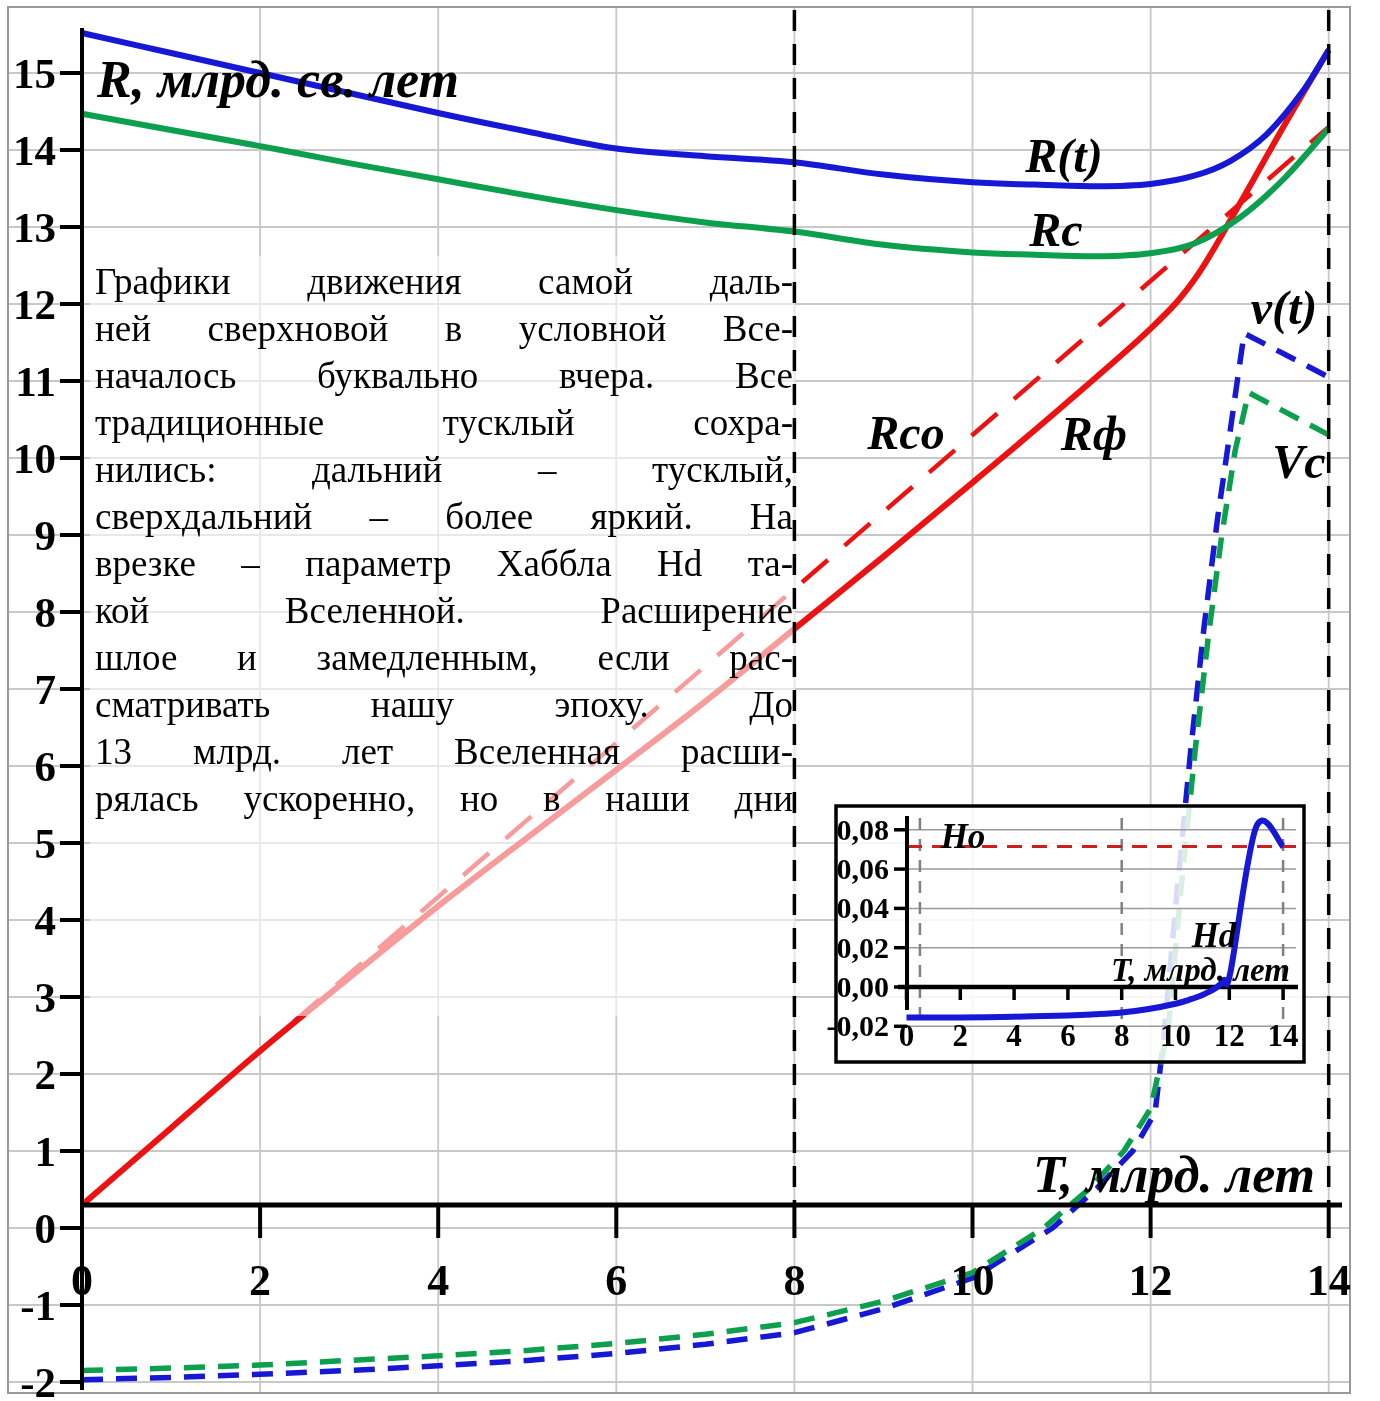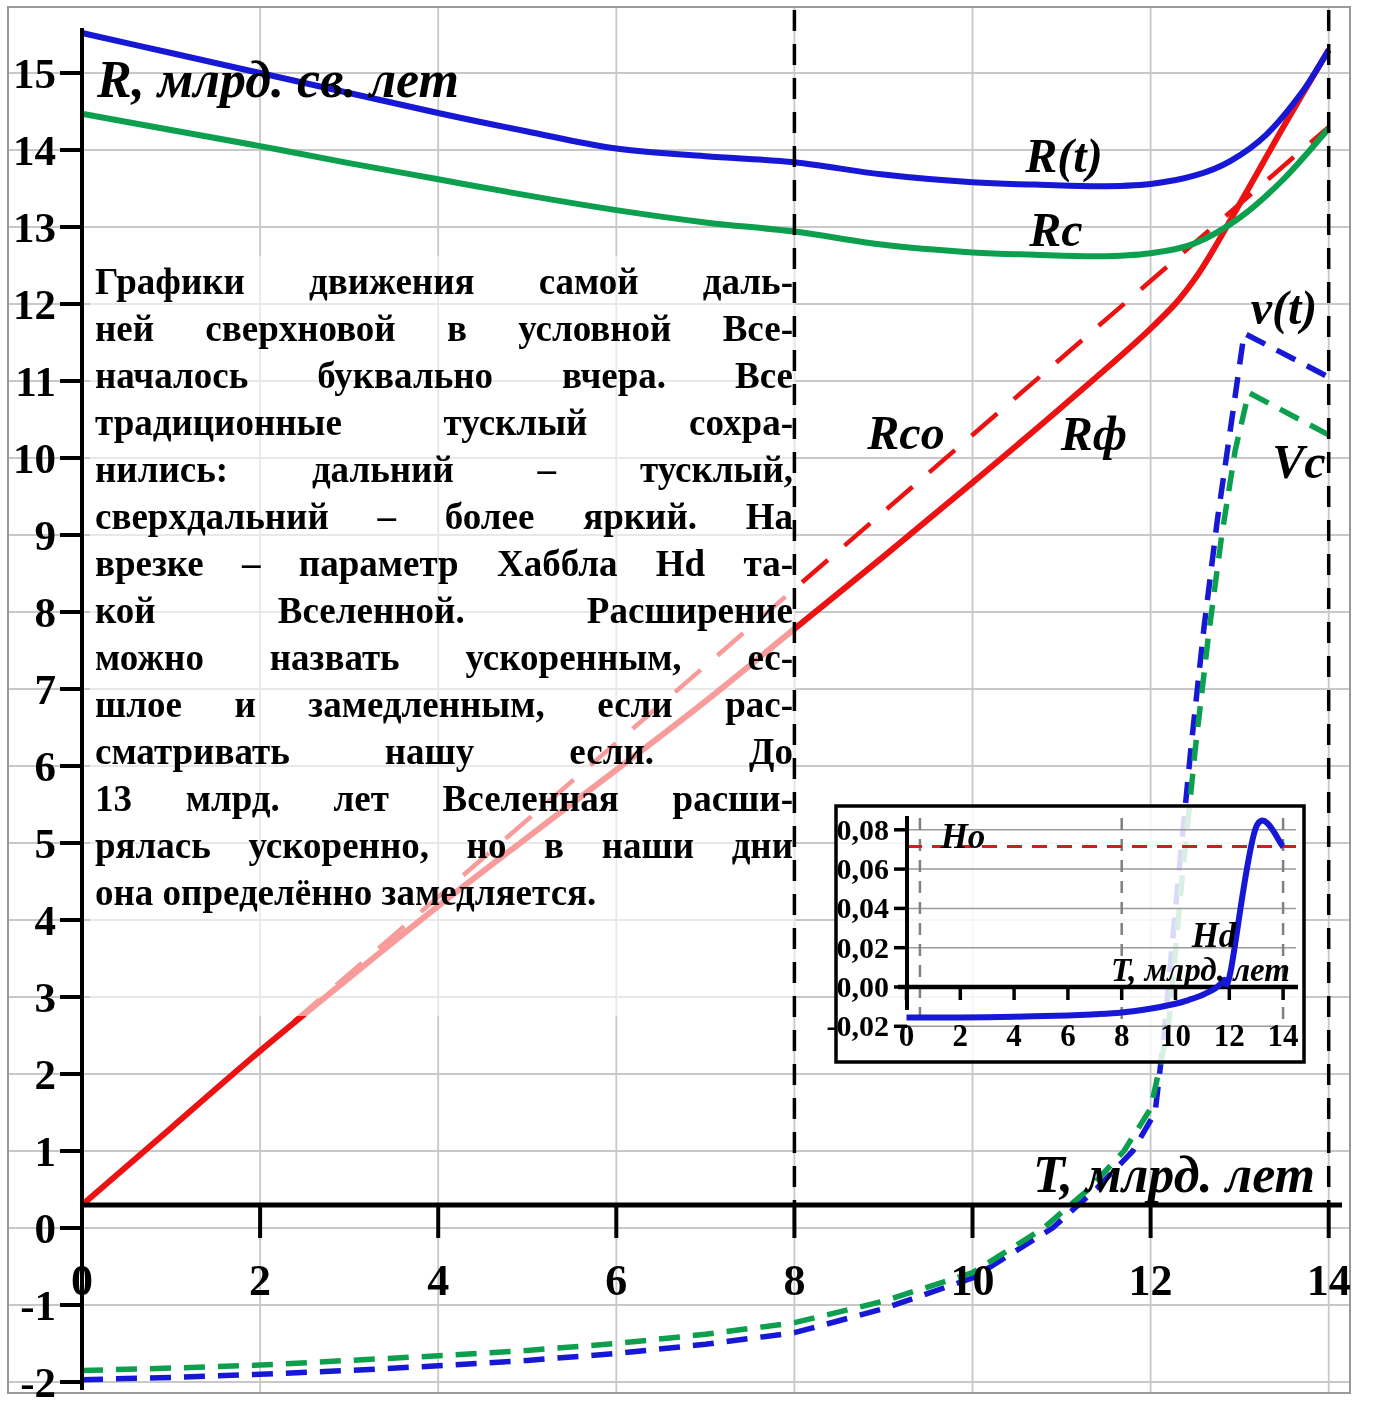--- a/index.html
+++ b/index.html
@@ -3,21 +3,21 @@
 <meta charset="utf-8">
 <style>
   html,body{margin:0;padding:0;background:#fff;}
   body{width:1380px;height:1401px;position:relative;overflow:hidden;
        font-family:"Liberation Serif",serif;}
   #chart{position:absolute;left:0;top:0;}
   #annotation{
     position:absolute;left:95px;top:258px;width:698px;
     font-size:37px;line-height:47px;color:#000;
   }
-  .jline{text-align:justify;text-align-last:justify;white-space:normal;font-weight:bold;}
+  .jline{text-align:justify;text-align-last:justify;white-space:normal;}
   .jline.last{text-align-last:left;}
 </style>
 </head>
 <body>
 
 <svg id="chart" width="1380" height="1401" viewBox="0 0 1380 1401">
     <rect x="0" y="0" width="1380" height="1401" fill="#ffffff"></rect>
     <line x1="8" y1="1382" x2="1350" y2="1382" stroke="#c8c8c8" stroke-width="1.8"></line>
     <line x1="8" y1="1305" x2="1350" y2="1305" stroke="#c8c8c8" stroke-width="1.8"></line>
     <line x1="8" y1="1228" x2="1350" y2="1228" stroke="#c8c8c8" stroke-width="1.8"></line>
@@ -166,19 +166,17 @@
 
 <div id="annotation">
   <div class="jline">Графики движения самой даль-</div>
   <div class="jline">ней сверхновой в условной Все-</div>
   <div class="jline">началось буквально вчера. Все</div>
   <div class="jline">традиционные тусклый сохра-</div>
   <div class="jline">нились: дальний – тусклый,</div>
   <div class="jline">сверхдальний – более яркий. На</div>
   <div class="jline">врезке – параметр Хаббла Hd та-</div>
   <div class="jline">кой Вселенной. Расширение</div>
-  <div class="jline">можно назвать ускоренным, ес-</div>
   <div class="jline">шлое и замедленным, если рас-</div>
-  <div class="jline">сматривать нашу если. До</div>
+  <div class="jline">сматривать нашу эпоху. До</div>
   <div class="jline">13 млрд. лет Вселенная расши-</div>
   <div class="jline">рялась ускоренно, но в наши дни</div>
-  <div class="jline last">она определённо замедляется.</div>
 </div>
 
 </body></html>

